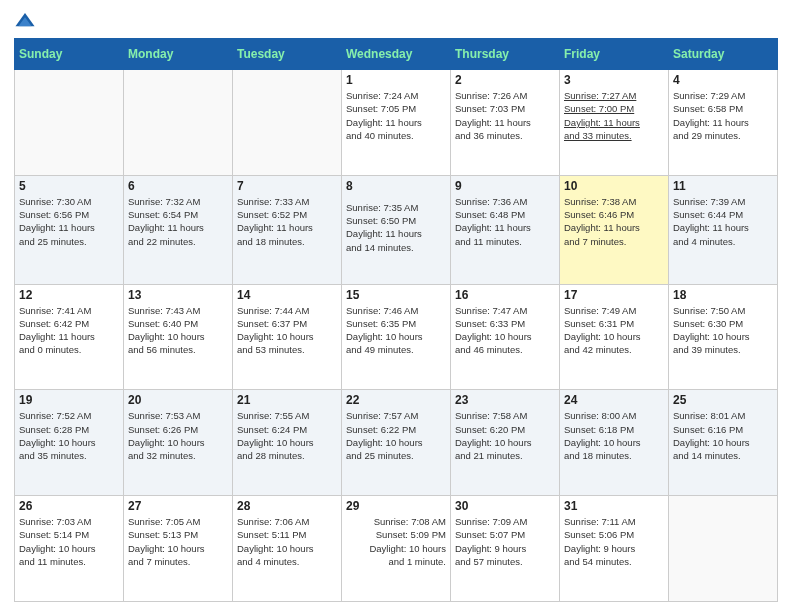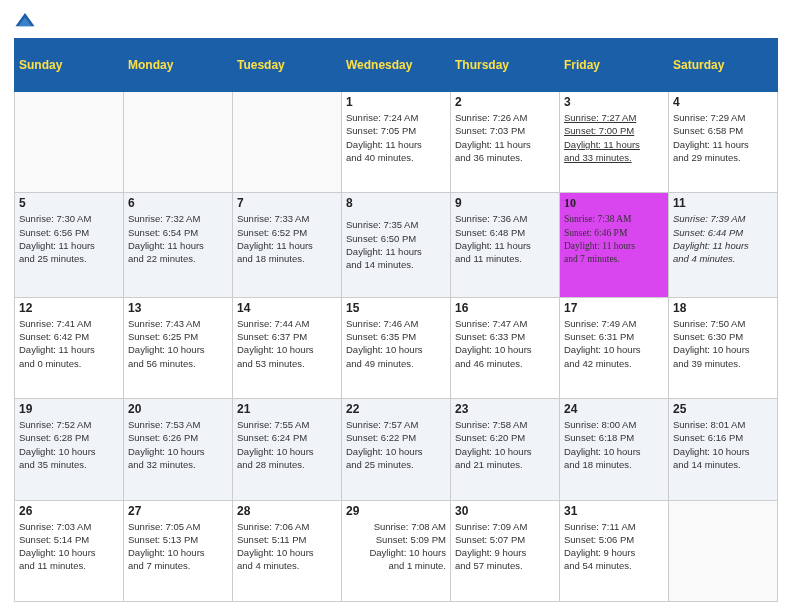--- a/index.html
+++ b/index.html
@@ -54,24 +54,24 @@
     }
     .calendar {
       flex: 1;
       border: 1px solid #ccc;
       border-collapse: collapse;
       width: 100%;
       table-layout: fixed;
     }
     .calendar th {
       background: #1a5fa8;
-      color: #fde047;
+      color: #86efac;
       font-size: 12px;
       font-weight: bold;
-      padding: 19px 4px;
+      padding: 8px 4px;
       text-align: left;
       border: 1px solid #1a5fa8;
     }
     .calendar td {
       vertical-align: top;
       border: 1px solid #ccc;
       padding: 3px 4px;
       font-size: 10px;
       color: #333;
       height: 80px;
@@ -191,47 +191,47 @@
 Daylight: 11 hours
 and 14 minutes.</div>
           </td>
           <td style="background: rgb(240, 244, 248);">
             <div class="day-num">9</div>
             <div class="day-info" style="white-space: pre-line;">Sunrise: 7:36 AM
 Sunset: 6:48 PM
 Daylight: 11 hours
 and 11 minutes.</div>
           </td>
-          <td style="background: #d946ef; font-family: Liberation Serif, serif;">
+          <td style="background: #fef9c3;">
             <div class="day-num">10</div>
             <div class="day-info" style="white-space: pre-line;">Sunrise: 7:38 AM
 Sunset: 6:46 PM
 Daylight: 11 hours
 and 7 minutes.</div>
           </td>
           <td style="background: rgb(240, 244, 248);">
             <div class="day-num">11</div>
-            <div class="day-info" style="white-space: pre-line; font-style: italic;">Sunrise: 7:39 AM
+            <div class="day-info" style="white-space: pre-line;">Sunrise: 7:39 AM
 Sunset: 6:44 PM
 Daylight: 11 hours
 and 4 minutes.</div>
           </td>
         </tr>
         <tr>
           <td style="background: rgb(255, 255, 255);">
             <div class="day-num">12</div>
             <div class="day-info" style="white-space: pre-line;">Sunrise: 7:41 AM
 Sunset: 6:42 PM
 Daylight: 11 hours
 and 0 minutes.</div>
           </td>
           <td style="background: rgb(255, 255, 255);">
             <div class="day-num">13</div>
             <div class="day-info" style="white-space: pre-line;">Sunrise: 7:43 AM
-Sunset: 6:25 PM
+Sunset: 6:40 PM
 Daylight: 10 hours
 and 56 minutes.</div>
           </td>
           <td style="background: rgb(255, 255, 255);">
             <div class="day-num">14</div>
             <div class="day-info" style="white-space: pre-line;">Sunrise: 7:44 AM
 Sunset: 6:37 PM
 Daylight: 10 hours
 and 53 minutes.</div>
           </td>

